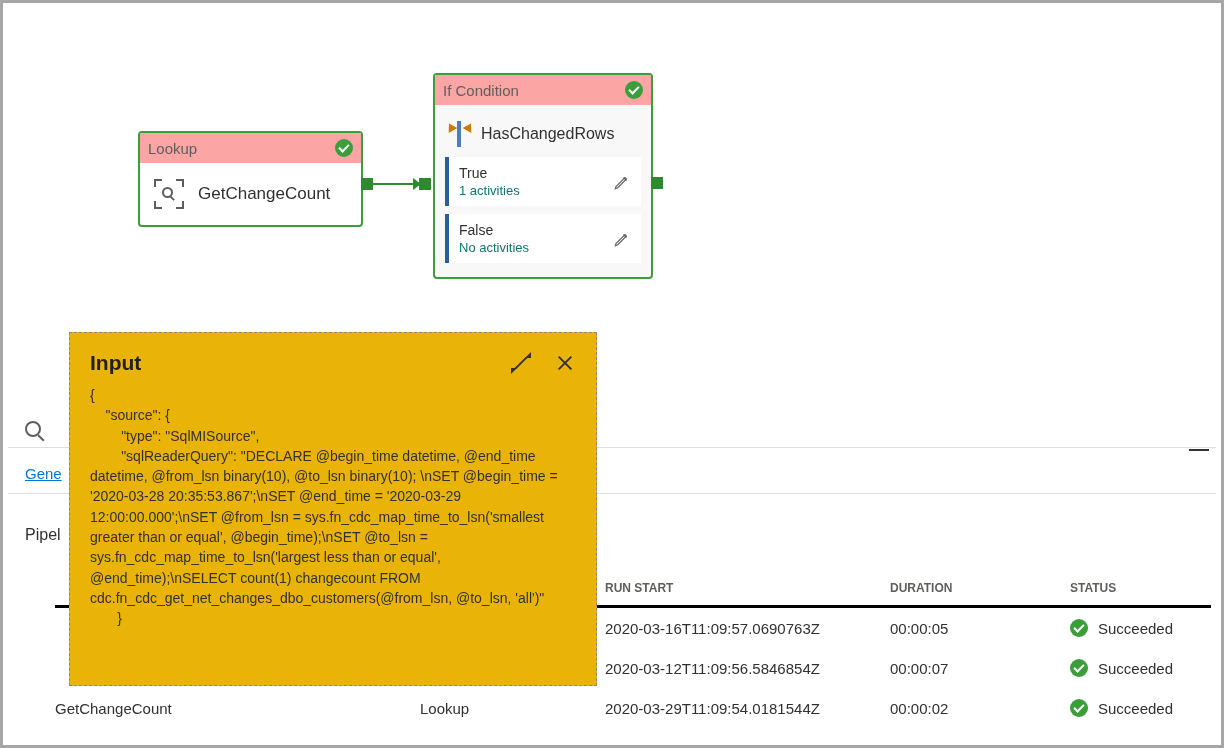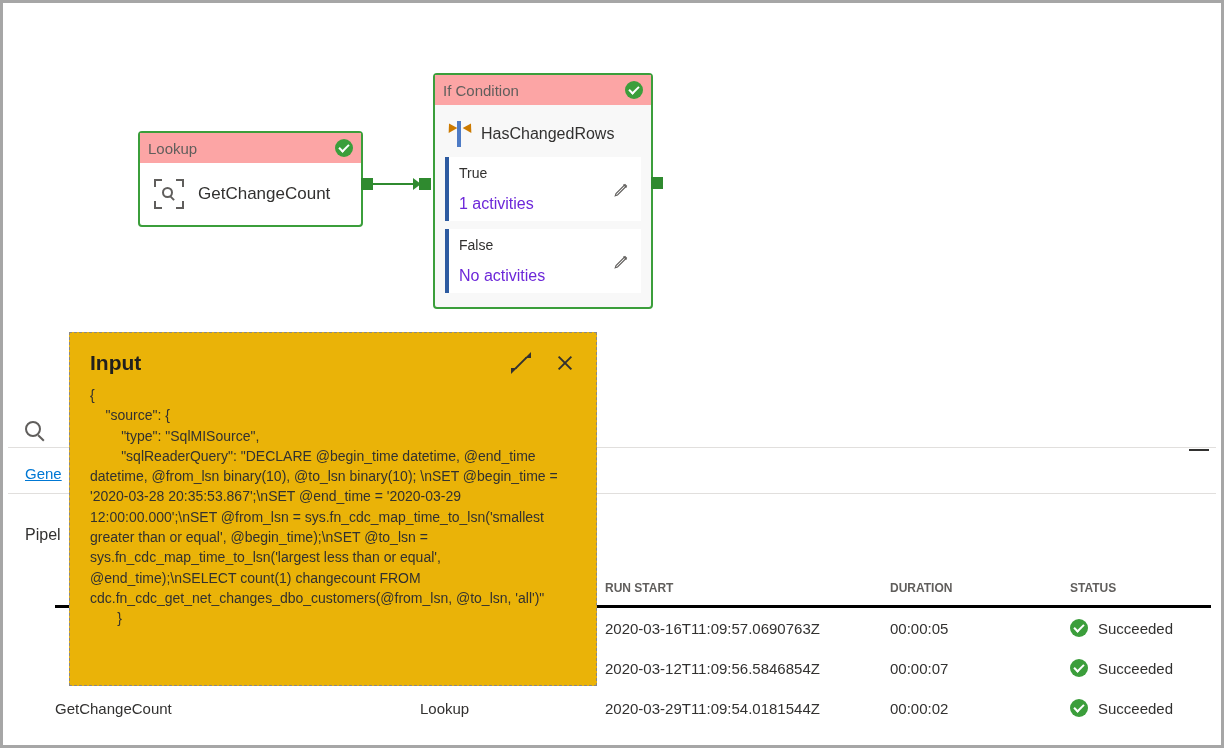--- a/index.html
+++ b/index.html
@@ -133,21 +133,21 @@
 .if-label { font-size: 16px; color: #323130; }
 .branch {
   background: #fff;
   border-left: 4px solid #2d5aa0;
   padding: 8px 10px;
   margin-bottom: 8px;
   display: flex; justify-content: space-between; align-items: center;
 }
 .branch:last-child { margin-bottom: 0; }
 .branch .blabel { font-size: 14px; color:#323130; }
-.branch .bsub { font-size: 16px; color:#6d28d9; margin-top:14px; }
+.branch .bsub { font-size: 13px; color:#0f766e; margin-top:2px; }
 .pencil { width:18px; height:18px; }
 .pencil svg { width:18px; height:18px; stroke:#605e5c; fill:none; stroke-width:1.5; }
 
 
 .popup {
   position: absolute;
   left: 66px; top: 329px;
   width: 528px; height: 354px;
   background: #eab308;
   border: 1px dashed #8a8886;

